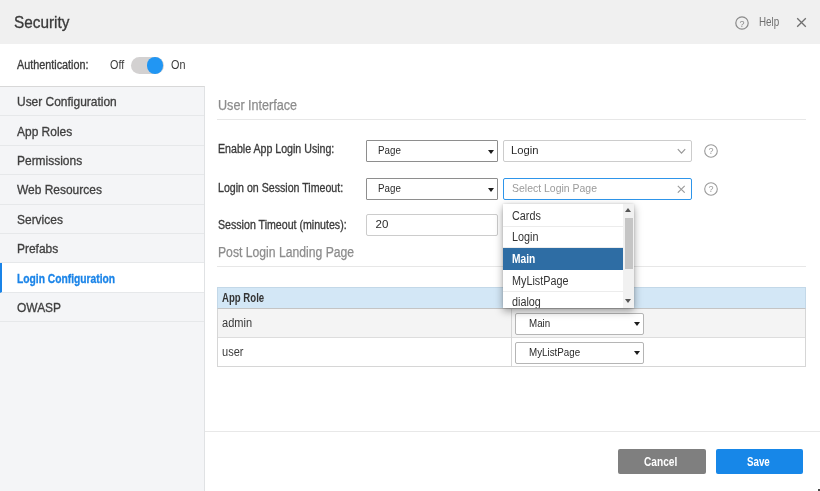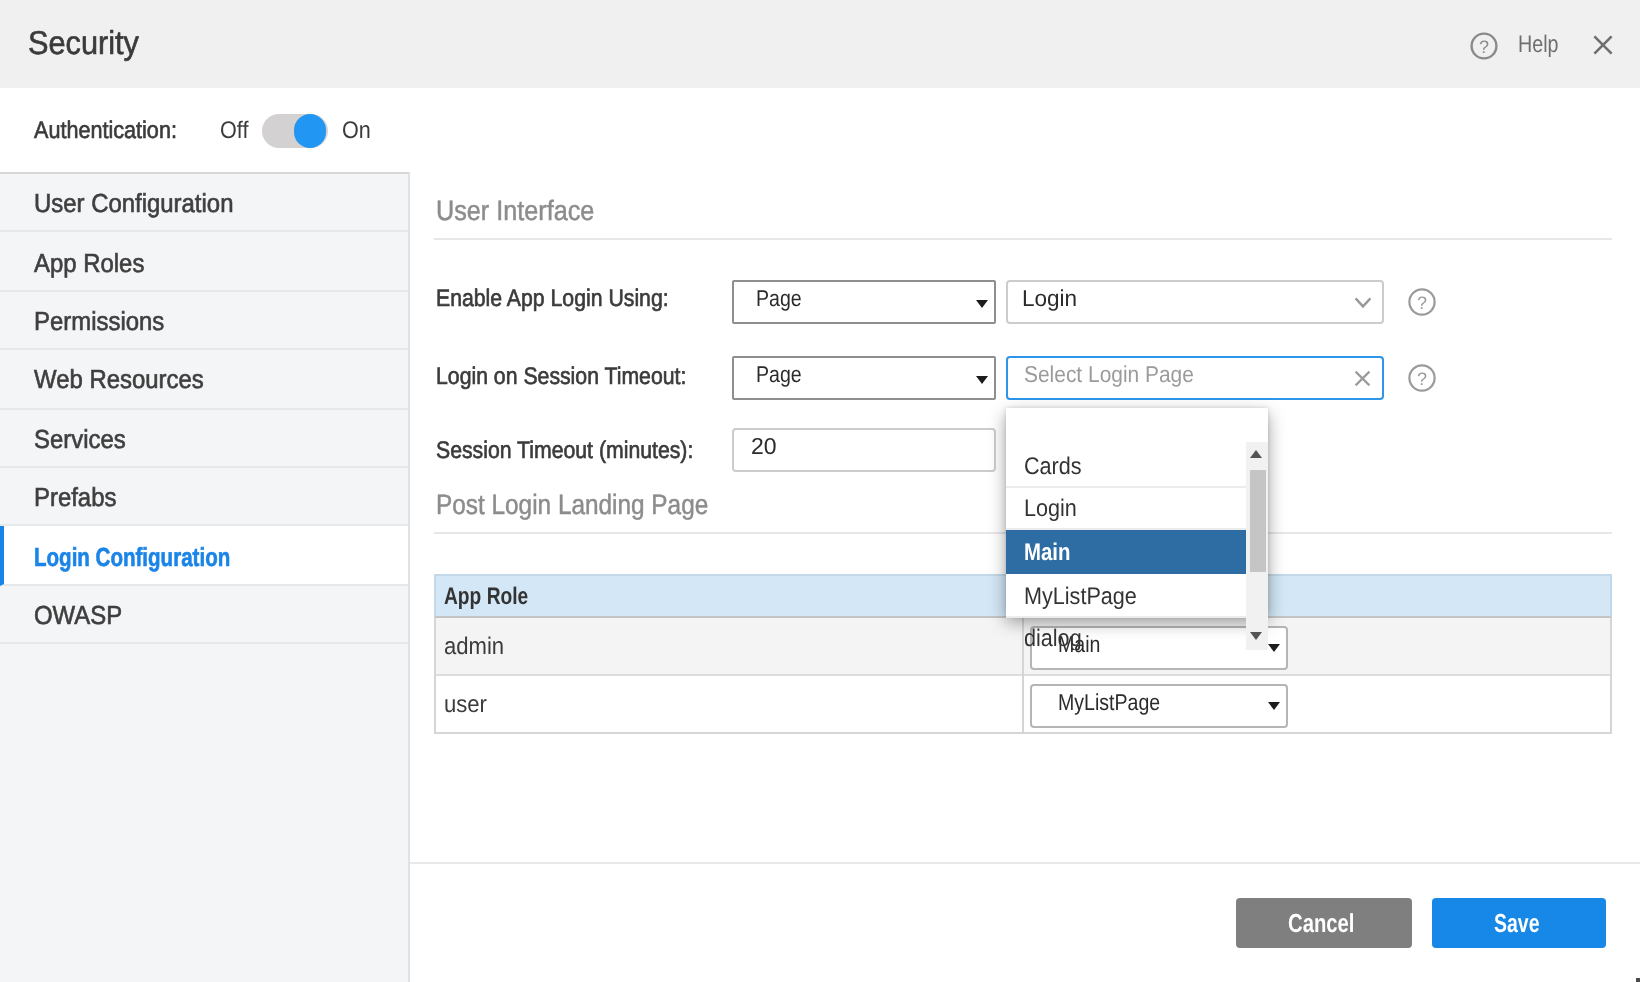--- a/index.html
+++ b/index.html
@@ -97,21 +97,21 @@
 <div class="t" style="left:222px;top:317px;font-size:12px;color:#3b3b3b;transform:scaleX(0.92);">admin</div>
 <div class="t" style="left:222px;top:346px;font-size:12px;color:#3b3b3b;transform:scaleX(0.92);">user</div>
 <div class="abs" style="left:515px;top:313px;width:129px;height:22px;background:#fff;border:1px solid #b5b5b5;border-radius:2px;"></div>
 <div class="t" style="left:528.5px;top:317.8px;font-size:11.5px;color:#2b2b2b;transform:scaleX(0.85);">Main</div>
 <div class="caret" style="left:634px;top:321.7px;"></div>
 <div class="abs" style="left:515px;top:342px;width:129px;height:22px;background:#fff;border:1px solid #b5b5b5;border-radius:2px;"></div>
 <div class="t" style="left:528.5px;top:346.8px;font-size:11.5px;color:#2b2b2b;transform:scaleX(0.85);">MyListPage</div>
 <div class="caret" style="left:634px;top:350.7px;"></div>
 
 <div class="abs" style="left:503px;top:203.5px;width:131px;height:104.5px;background:#fff;box-shadow:0 3px 8px rgba(0,0,0,0.38), 0 0 2px rgba(0,0,0,0.12);"></div>
-<div id="dd" class="abs" style="left:503px;top:203.5px;width:131px;height:104.5px;overflow:hidden;margin-top:17px;">
+<div id="dd" class="abs" style="left:503px;top:203.5px;width:131px;height:104.5px;overflow:hidden;">
     <div class="abs" style="left:0;top:22.15px;width:120px;height:1px;background:#ececec;"></div>
     <div class="t" style="left:8.5px;top:6.30px;font-size:12px;color:#333;transform:scaleX(0.9);">Cards</div>
     <div class="abs" style="left:0;top:43.8px;width:120px;height:1px;background:#ececec;"></div>
     <div class="t" style="left:8.5px;top:27.95px;font-size:12px;color:#333;transform:scaleX(0.9);">Login</div>
     <div class="abs" style="left:0;top:44.8px;width:120px;height:21.65px;background:#2e6da4;"></div>
     <div class="t" style="left:8.5px;top:49.60px;font-size:12px;color:#fff;font-weight:bold;transform:scaleX(0.85);">Main</div>
     <div class="abs" style="left:0;top:87.1px;width:120px;height:1px;background:#ececec;"></div>
     <div class="t" style="left:8.5px;top:71.25px;font-size:12px;color:#333;transform:scaleX(0.9);">MyListPage</div>
     <div class="t" style="left:8.5px;top:92.90px;font-size:12px;color:#333;transform:scaleX(0.9);">dialog</div>
     <div class="abs" style="left:120px;top:0;width:11px;height:104.5px;background:#f1f1f1;"></div>

